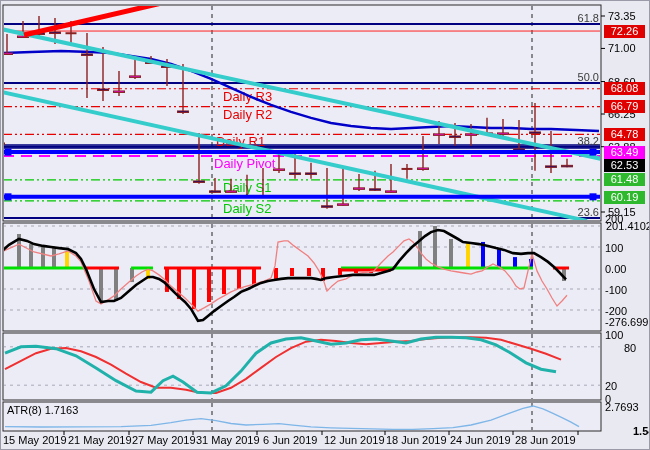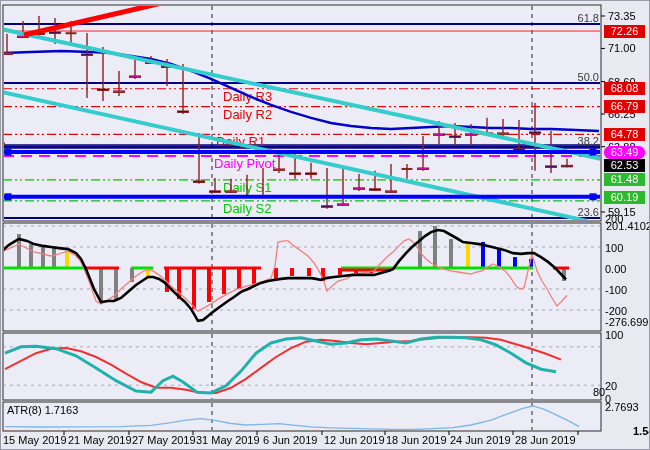--- a/index.html
+++ b/index.html
@@ -231,33 +231,33 @@
       <div class="lbl" style="left: 607px; top: 9px;">73.35</div>
       <div class="lbl" style="left: 607px; top: 41.4366px;">71.00</div>
       <div class="lbl" style="left: 607px; top: 74.5634px;">68.60</div>
       <div class="lbl" style="left: 607px; top: 107px;">66.25</div>
       <div class="lbl" style="left: 607px; top: 139.713px;">63.88</div>
       <div class="lbl" style="left: 607px; top: 205px;">59.15</div>
       <div class="tag" style="top: 23.5451px; background: rgb(224, 0, 0);">72.26</div>
       <div class="tag" style="top: 81.2408px; background: rgb(224, 0, 0);">68.08</div>
       <div class="tag" style="top: 99.0465px; background: rgb(224, 0, 0);">66.79</div>
       <div class="tag" style="top: 126.79px; background: rgb(224, 0, 0);">64.78</div>
-      <div class="tag" style="top: 144.596px; background: rgb(255, 0, 255); border-radius: 6px;">63.49</div>
+      <div class="tag" style="top: 144.596px; background: rgb(255, 0, 255);">63.49</div>
       <div class="tag" style="top: 157.846px; background: rgb(0, 0, 0);">62.53</div>
       <div class="tag" style="top: 172.339px; background: rgb(45, 184, 45);">61.48</div>
       <div class="tag" style="top: 190.145px; background: rgb(45, 184, 45);">60.19</div>
       <div class="lbl" style="left: 604px; top: 212px;">200</div>
       <div class="lbl" style="left: 605px; top: 219px;">201.4102</div>
       <div class="lbl" style="left: 604px; top: 241px;">100</div>
       <div class="lbl" style="left: 604px; top: 262px;">0.00</div>
       <div class="lbl" style="left: 604px; top: 283px;">-100</div>
       <div class="lbl" style="left: 604px; top: 304px;">-200</div>
       <div class="lbl" style="left: 604px; top: 314.5px;">-276.699</div>
       <div class="lbl" style="left: 604px; top: 328px;">100</div>
-      <div class="lbl" style="left: 592px; top: 340.8px; margin-top: 44px;">80</div>
+      <div class="lbl" style="left: 623px; top: 340.8px;">80</div>
       <div class="lbl" style="left: 604px; top: 379.2px;">20</div>
       <div class="lbl" style="left: 604px; top: 392px;">0</div>
       <div class="lbl" style="left: 604px; top: 400px;">2.7693</div>
       <div class="lbl" style="left: 632px; top: 424px; font-weight: bold;">1.5469</div>
       <div class="lbl" style="left: 2px; top: 433px;">15 May 2019</div>
       <div class="lbl" style="left: 67px; top: 433px;">21 May 2019</div>
       <div class="lbl" style="left: 131px; top: 433px;">27 May 2019</div>
       <div class="lbl" style="left: 195px; top: 433px;">31 May 2019</div>
       <div class="lbl" style="left: 262px; top: 433px;">6 Jun 2019</div>
       <div class="lbl" style="left: 323px; top: 433px;">12 Jun 2019</div>

